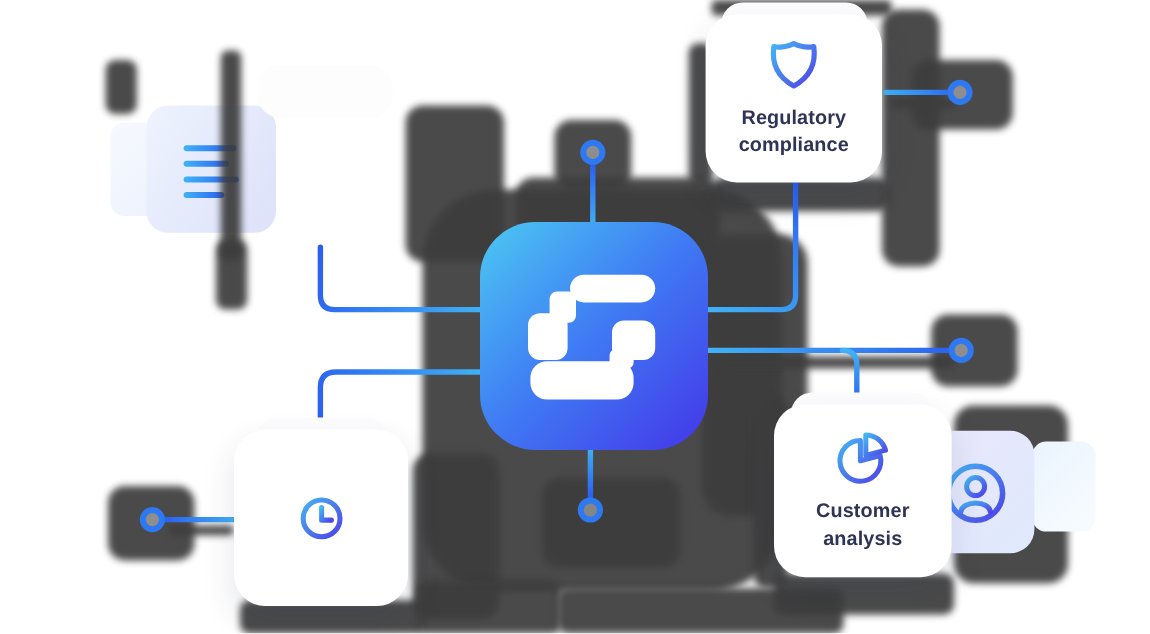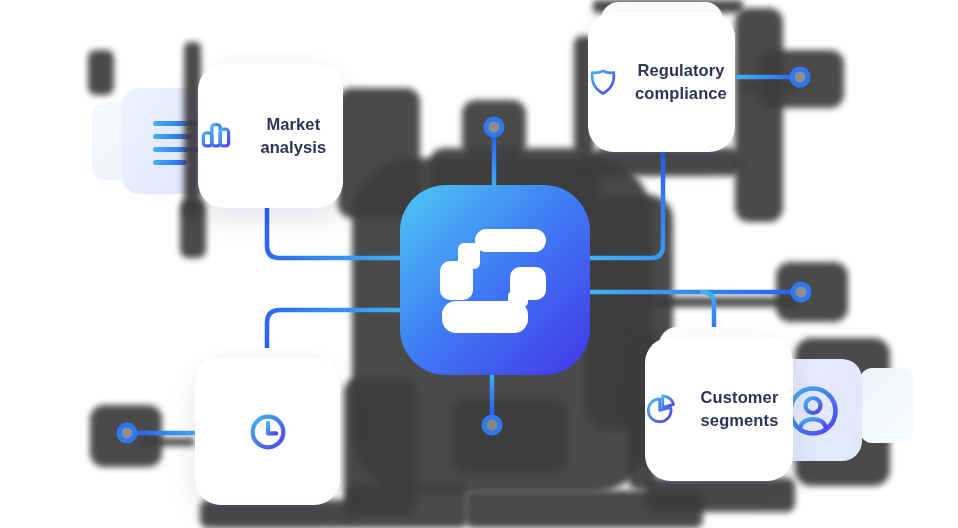--- a/index.html
+++ b/index.html
@@ -35,21 +35,21 @@
   .person-back{position:absolute;left:860px;top:368px;width:53px;height:75px;border-radius:12px;
       background:linear-gradient(135deg,#eaf4fe,#f8fcff);z-index:1;}
   
   .wires{position:absolute;left:0;top:0;z-index:2;pointer-events:none;}
   .wire{fill:none;stroke-width:4.5;stroke-linecap:round;}
   .node{stroke:var(--node-ring);stroke-width:5;fill:rgba(255,255,255,.38);}
   
   .card-back{position:absolute;background:#fdfdfe;border-radius:18px;z-index:3;}
   .card{position:absolute;background:#fff;border-radius:26px;z-index:3;
       box-shadow:0 12px 28px rgba(44,52,90,.12);
-      display:flex;flex-direction:row;align-items:center;justify-content:center;gap:9px;}
+      display:flex;flex-direction:column;align-items:center;justify-content:center;gap:9px;}
   .card-label{font-size:16.5px;font-weight:700;color:var(--card-text);
       text-align:center;line-height:1.38;max-width:108px;letter-spacing:.1px;}
   .c-market{left:198px;top:64px;width:145px;height:144px;}
   .c-regulatory{left:588px;top:12px;width:147px;height:140px;}
   .c-realtime{left:195px;top:358px;width:145px;height:147px;}
   .c-customer{left:645px;top:337px;width:148px;height:144px;}
   
   .center-icon{position:absolute;left:400px;top:185px;width:190px;height:190px;border-radius:46px;
       background:linear-gradient(135deg,var(--center-g1) 0%,var(--center-g2) 48%,var(--center-g3) 100%);
       z-index:3;}
@@ -170,49 +170,41 @@
     <circle class="node" cx="800" cy="77" r="8"></circle>
     <circle class="node" cx="801" cy="292" r="8"></circle>
     <circle class="node" cx="127" cy="433" r="8"></circle>
   </svg>
 
   <div class="card-back" style="left:215px;top:54px;width:112px;height:44px"></div>
   <div class="card-back" style="left:601px;top:2px;width:122px;height:44px"></div>
   <div class="card-back" style="left:213px;top:348px;width:110px;height:44px"></div>
   <div class="card-back" style="left:659px;top:327px;width:118px;height:44px"></div>
 
-  <div class="card c-market">
-    <svg width="46" height="46" viewBox="0 0 48 48">
-      <rect x="7" y="20" width="11" height="17" rx="4" fill="none" stroke="url(#iconGrad)" stroke-width="4.2"></rect>
-      <rect x="18" y="9" width="11" height="28" rx="4" fill="none" stroke="url(#iconGrad)" stroke-width="4.2"></rect>
-      <rect x="29" y="15" width="11" height="22" rx="4" fill="none" stroke="url(#iconGrad)" stroke-width="4.2"></rect>
-    </svg>
-    <div class="card-label">Market analysis</div>
-  </div>
 
   <div class="card c-regulatory">
     <svg width="47" height="47" viewBox="0 0 48 48">
       <path d="M24 5.5 C29.5 8 36.5 9 41 8 C42.8 21 38.5 33.5 24 41.5 C9.5 33.5 5.2 21 7 8 C11.5 9 18.5 8 24 5.5 Z" fill="none" stroke="url(#iconGrad)" stroke-width="4.4" stroke-linejoin="round"></path>
     </svg>
     <div class="card-label">Regulatory compliance</div>
   </div>
 
   <div class="card c-realtime">
     <svg width="46" height="46" viewBox="0 0 48 48">
       <circle cx="24" cy="24" r="16" fill="none" stroke="url(#iconGrad)" stroke-width="4.4"></circle>
       <path d="M24 14.5 L24 25.5 L32.5 25.5" fill="none" stroke="url(#iconGrad)" stroke-width="4.4" stroke-linecap="round" stroke-linejoin="round"></path>
     </svg>
   </div>
 
   <div class="card c-customer">
     <svg width="48" height="48" viewBox="0 0 48 48">
       <path d="M22 9 A17 17 0 1 0 38.4 21.6 L22 26 Z" fill="none" stroke="url(#iconGrad)" stroke-width="4.2" stroke-linejoin="round"></path>
       <path d="M26.5 4.5 A17 17 0 0 1 42.9 17.1 L26.5 21.5 Z" fill="none" stroke="url(#iconGrad)" stroke-width="4.2" stroke-linejoin="round"></path>
     </svg>
-    <div class="card-label">Customer segments</div>
+    <div class="card-label">Customer analysis</div>
   </div>
 
   <div class="center-icon">
     <svg viewBox="0 0 190 190">
       <g fill="#FFFFFF">
         <rect x="75" y="44" width="71" height="23" rx="11.5"></rect>
         <rect x="58" y="58" width="22" height="26" rx="6"></rect>
         <rect x="40" y="76" width="33" height="39" rx="10"></rect>
         <rect x="110" y="82" width="36" height="33" rx="10"></rect>
         <rect x="108" y="106" width="20" height="16" rx="5"></rect>

